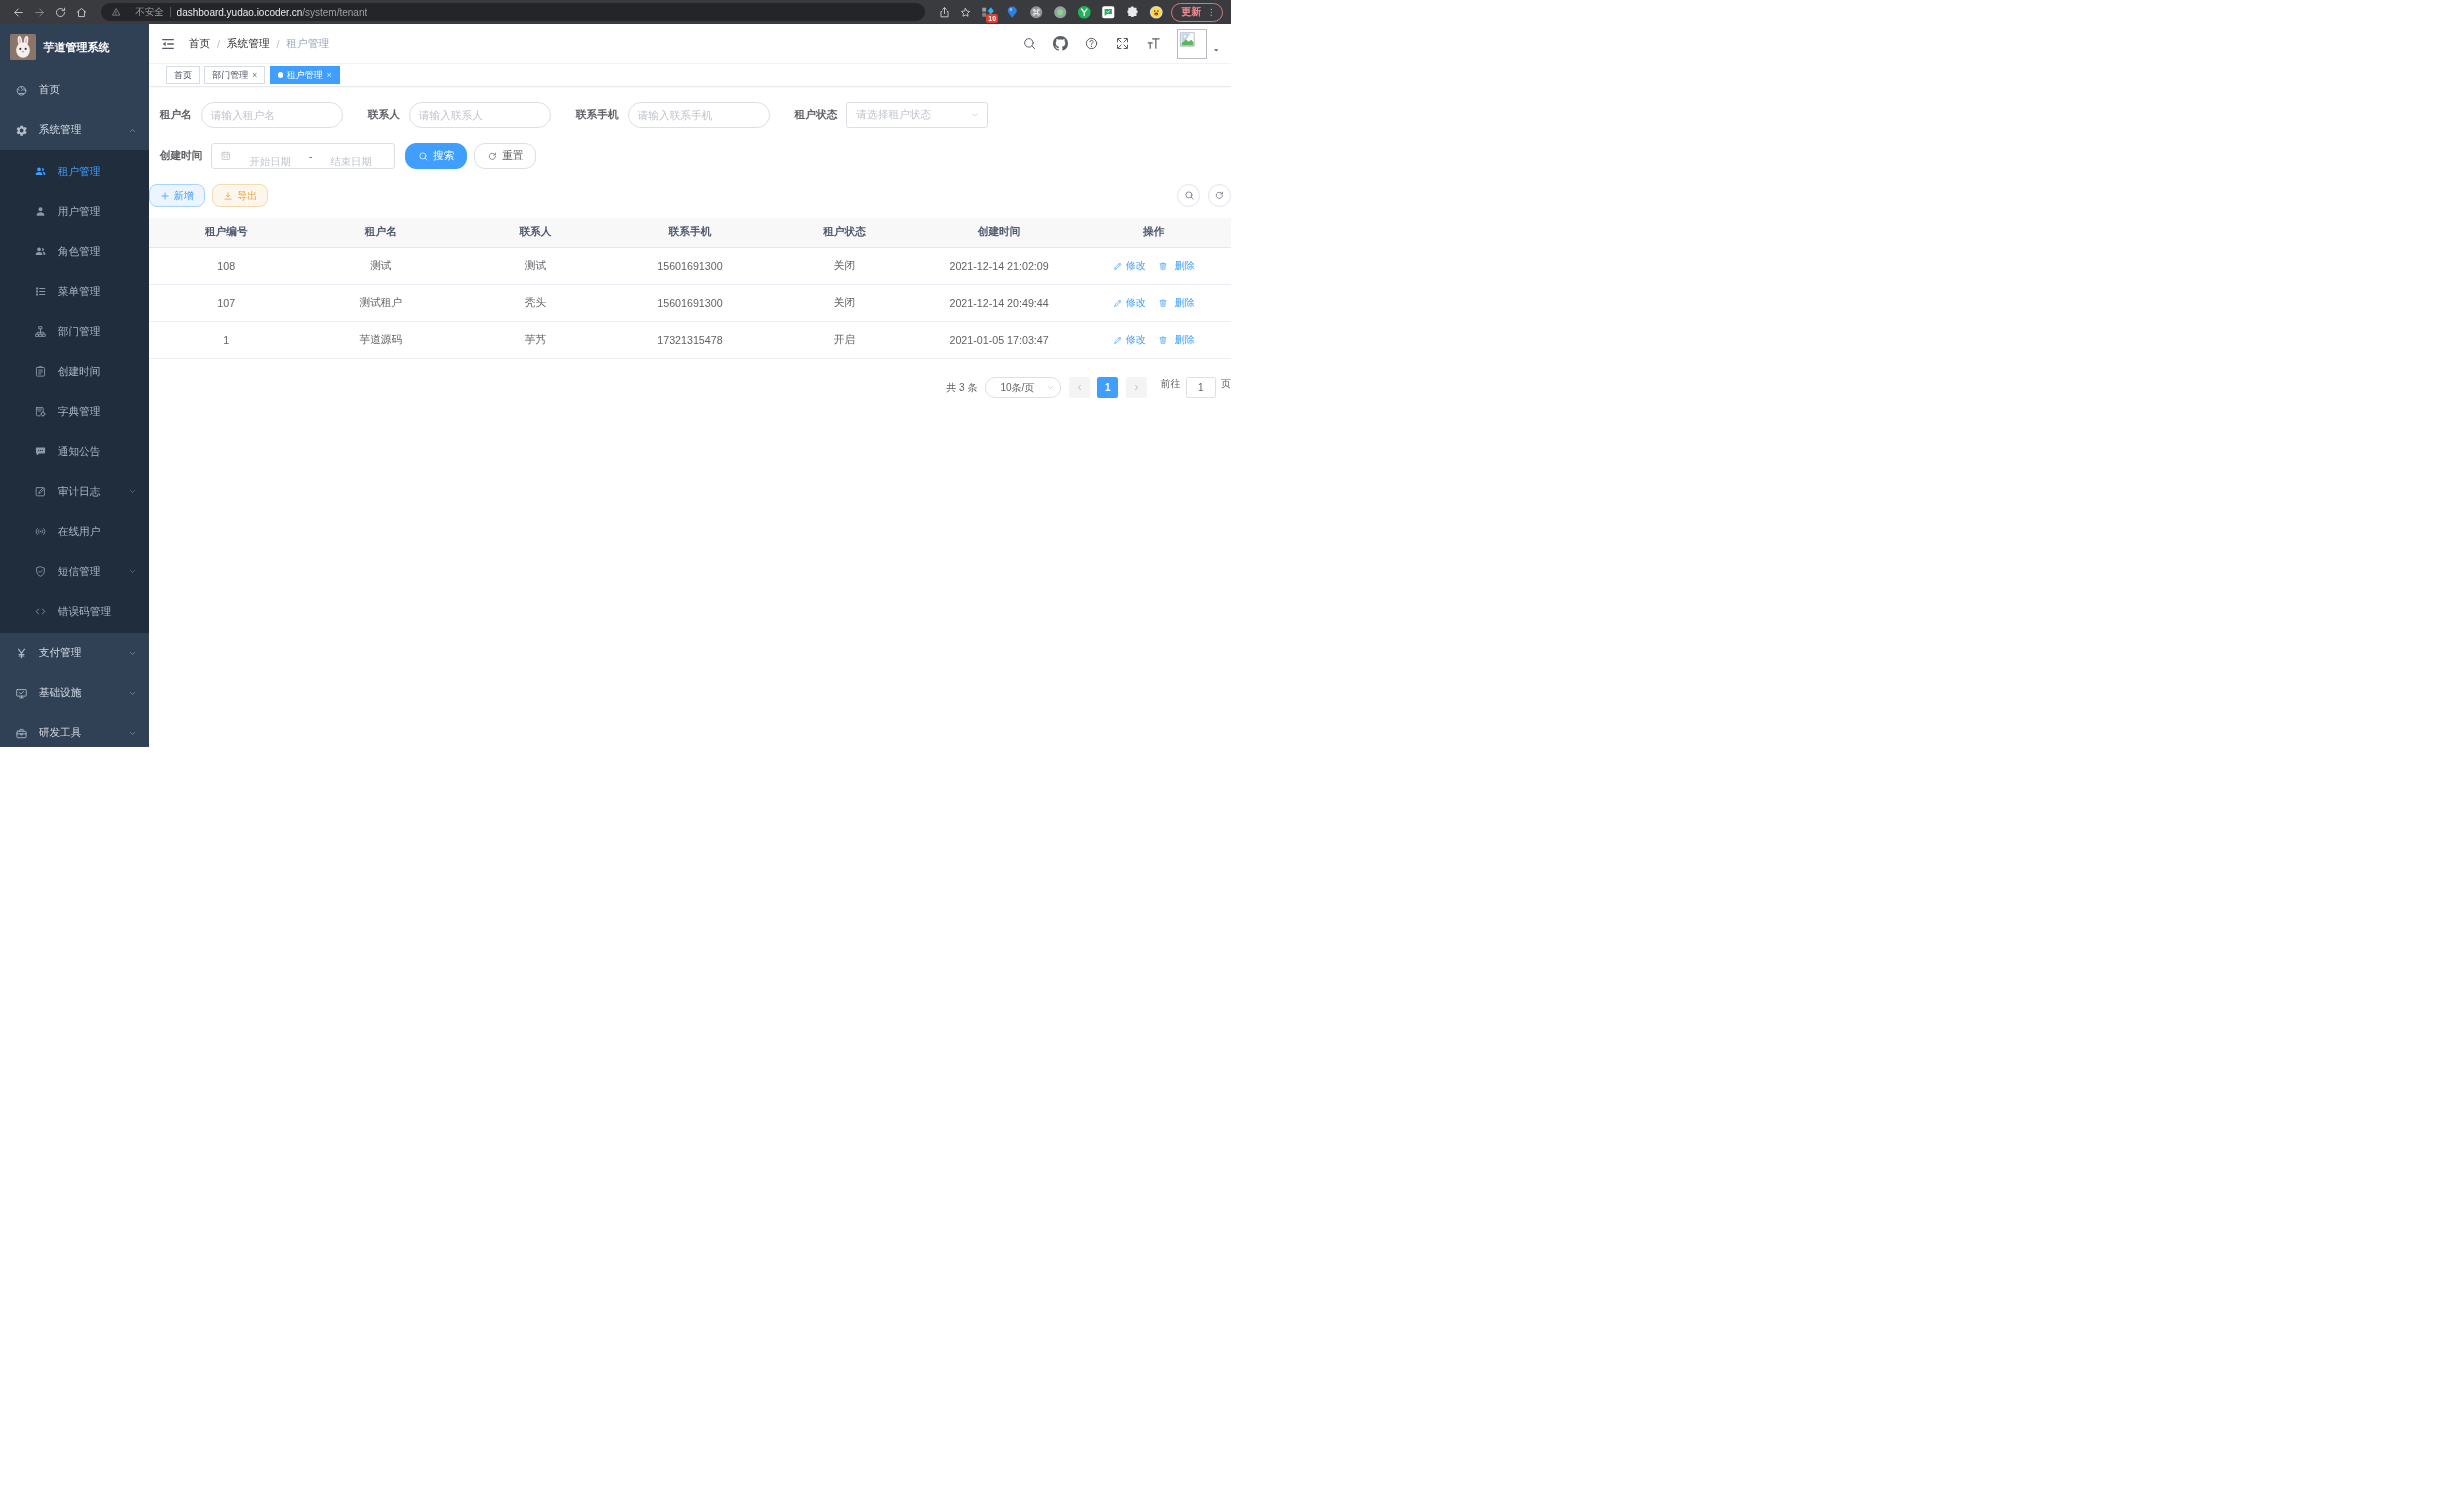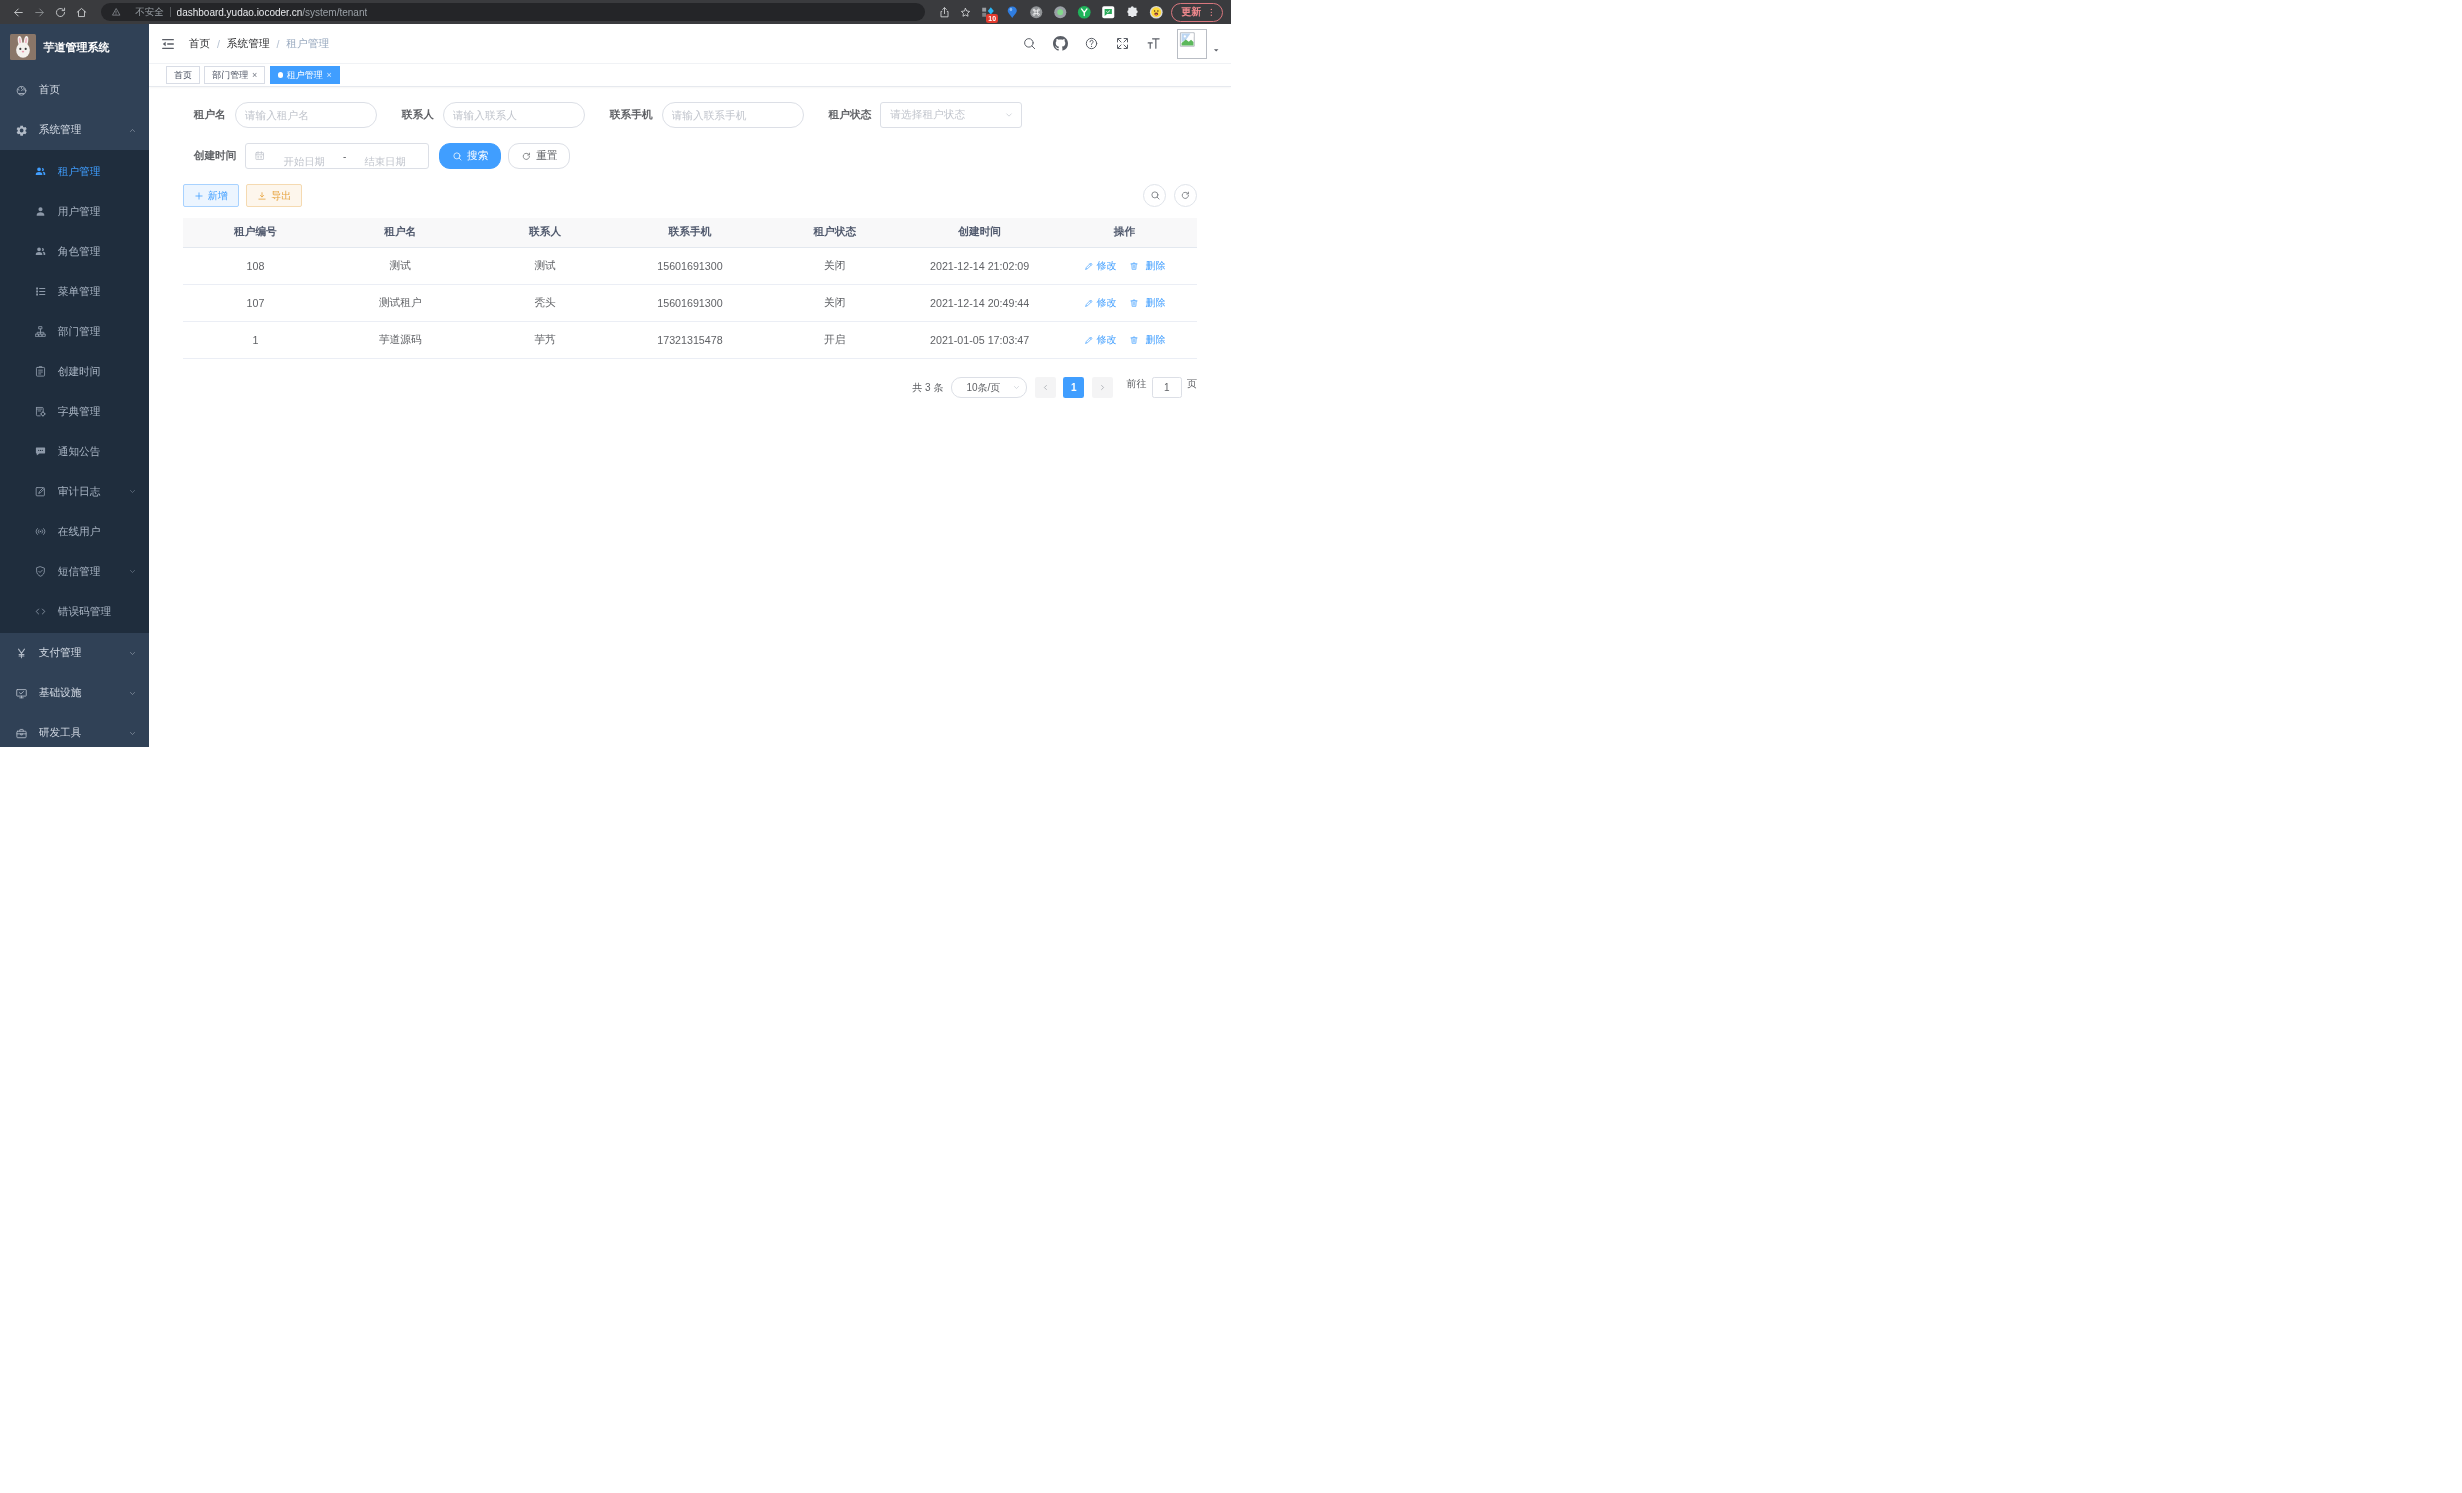--- a/index.html
+++ b/index.html
@@ -60,21 +60,21 @@
   .avatar-box { width:30px; height:30px; border:0.8px solid #b9bdc4; background:#fff; display:flex; align-items:flex-start; justify-content:flex-start; padding:1.5px; }
   .avatar-box .ic { width:17px; height:17px; }
   .caret { width:8.4px; height:8.4px; color:#5a5e66; margin-bottom:3.8px; }
 
   .tags-bar { height:23px; display:flex; align-items:center; gap:4.6px; padding:0 17px; border-bottom:0.8px solid #e6e9ee; box-shadow:0 0.8px 2.3px rgba(0,0,0,.05); position:relative; z-index:1; }
   .tag { height:18px; display:flex; align-items:center; gap:3.8px; padding:0 6.9px; border:0.8px solid #d8dce5; background:#fff; color:#495060; font-size:9px; cursor:pointer; white-space:nowrap; }
   .tag.active { background:#409eff; border-color:#409eff; color:#fff; }
   .tag .dot { width:5.3px; height:5.3px; border-radius:50%; background:#fff; }
   .tag .close { font-size:9px; line-height:1; opacity:.75; }
 
-  .content { flex:1; padding:15px 34px; overflow:hidden; }
+  .content { flex:1; padding:15px 0; overflow:hidden; }
 
   
   .filter-row { display:flex; align-items:center; margin:0 0 15px 10.7px; }
   .f-group { display:flex; align-items:center; margin-right:25px; }
   .f-label { font-size:10.7px; font-weight:bold; color:#606266; margin-right:9px; white-space:nowrap; }
   .f-input { width:142px; height:26px; border:0.8px solid #dcdfe6; border-radius:13px; padding:0 9px; font-size:10.7px; color:#606266; outline:none; font-family:inherit; background:#fff; }
   .f-input::placeholder { color:#c0c4cc; }
   .f-select { width:142px; height:26px; border:0.8px solid #dcdfe6; border-radius:3px; display:flex; align-items:center; padding:0 6.9px 0 9px; background:#fff; cursor:pointer; }
   .f-select .ph { flex:1; font-size:10.7px; color:#c0c4cc; white-space:nowrap; overflow:hidden; }
   .f-select .chev { width:10px; height:10px; color:#c0c4cc; }
@@ -83,21 +83,21 @@
   .date-range .ph { font-size:10.3px; color:#c0c4cc; flex:1; text-align:center; white-space:nowrap;margin-top:12px; }
   .date-range .sep { font-size:10px; color:#606266; }
 
   .btn { height:26px; display:inline-flex; align-items:center; gap:4.6px; padding:0 11.4px; border-radius:11px; font-size:10.7px; cursor:pointer; border:0.8px solid transparent; font-family:inherit; }
   .btn .ic { width:10.7px; height:10.7px; }
   .btn-primary { background:#409eff; color:#fff; border-color:#409eff; margin-right:7.6px; }
   .btn-plain { background:#fff; color:#606266; border-color:#dcdfe6; }
 
   
   .toolbar { display:flex; align-items:center; margin:0 0 10.7px; }
-  .btn-sm { height:23px; padding:0 10px; font-size:10px; border-radius:2px; display:inline-flex; align-items:center; gap:3.8px; cursor:pointer; font-family:inherit; }
+  .btn-sm { height:23px; padding:0 10px; font-size:10px; border-radius:8px; display:inline-flex; align-items:center; gap:3.8px; cursor:pointer; font-family:inherit; }
   .btn-sm .ic { width:10px; height:10px; }
   .btn-add { background:#ecf5ff; border:0.8px solid #a8d2ff; color:#409eff; margin-right:7.6px; }
   .btn-export { background:#fdf6ec; border:0.8px solid #f5dab1; color:#e6a23c; }
   .toolbar-right { margin-left:auto; display:flex; gap:7.6px; }
   .circle-btn { width:23px; height:23px; border-radius:50%; border:0.8px solid #e0e4ea; display:flex; align-items:center; justify-content:center; color:#5f6368; background:#fff; cursor:pointer; }
   .circle-btn .ic { width:10.7px; height:10.7px; }
 
   
   table { width:100%; border-collapse:collapse; table-layout:fixed; font-size:10.7px; }
   thead th { background:#f8f8f9; color:#515a6e; font-weight:bold; height:30px; text-align:center; border-bottom:0.8px solid #e3e8ef; }

